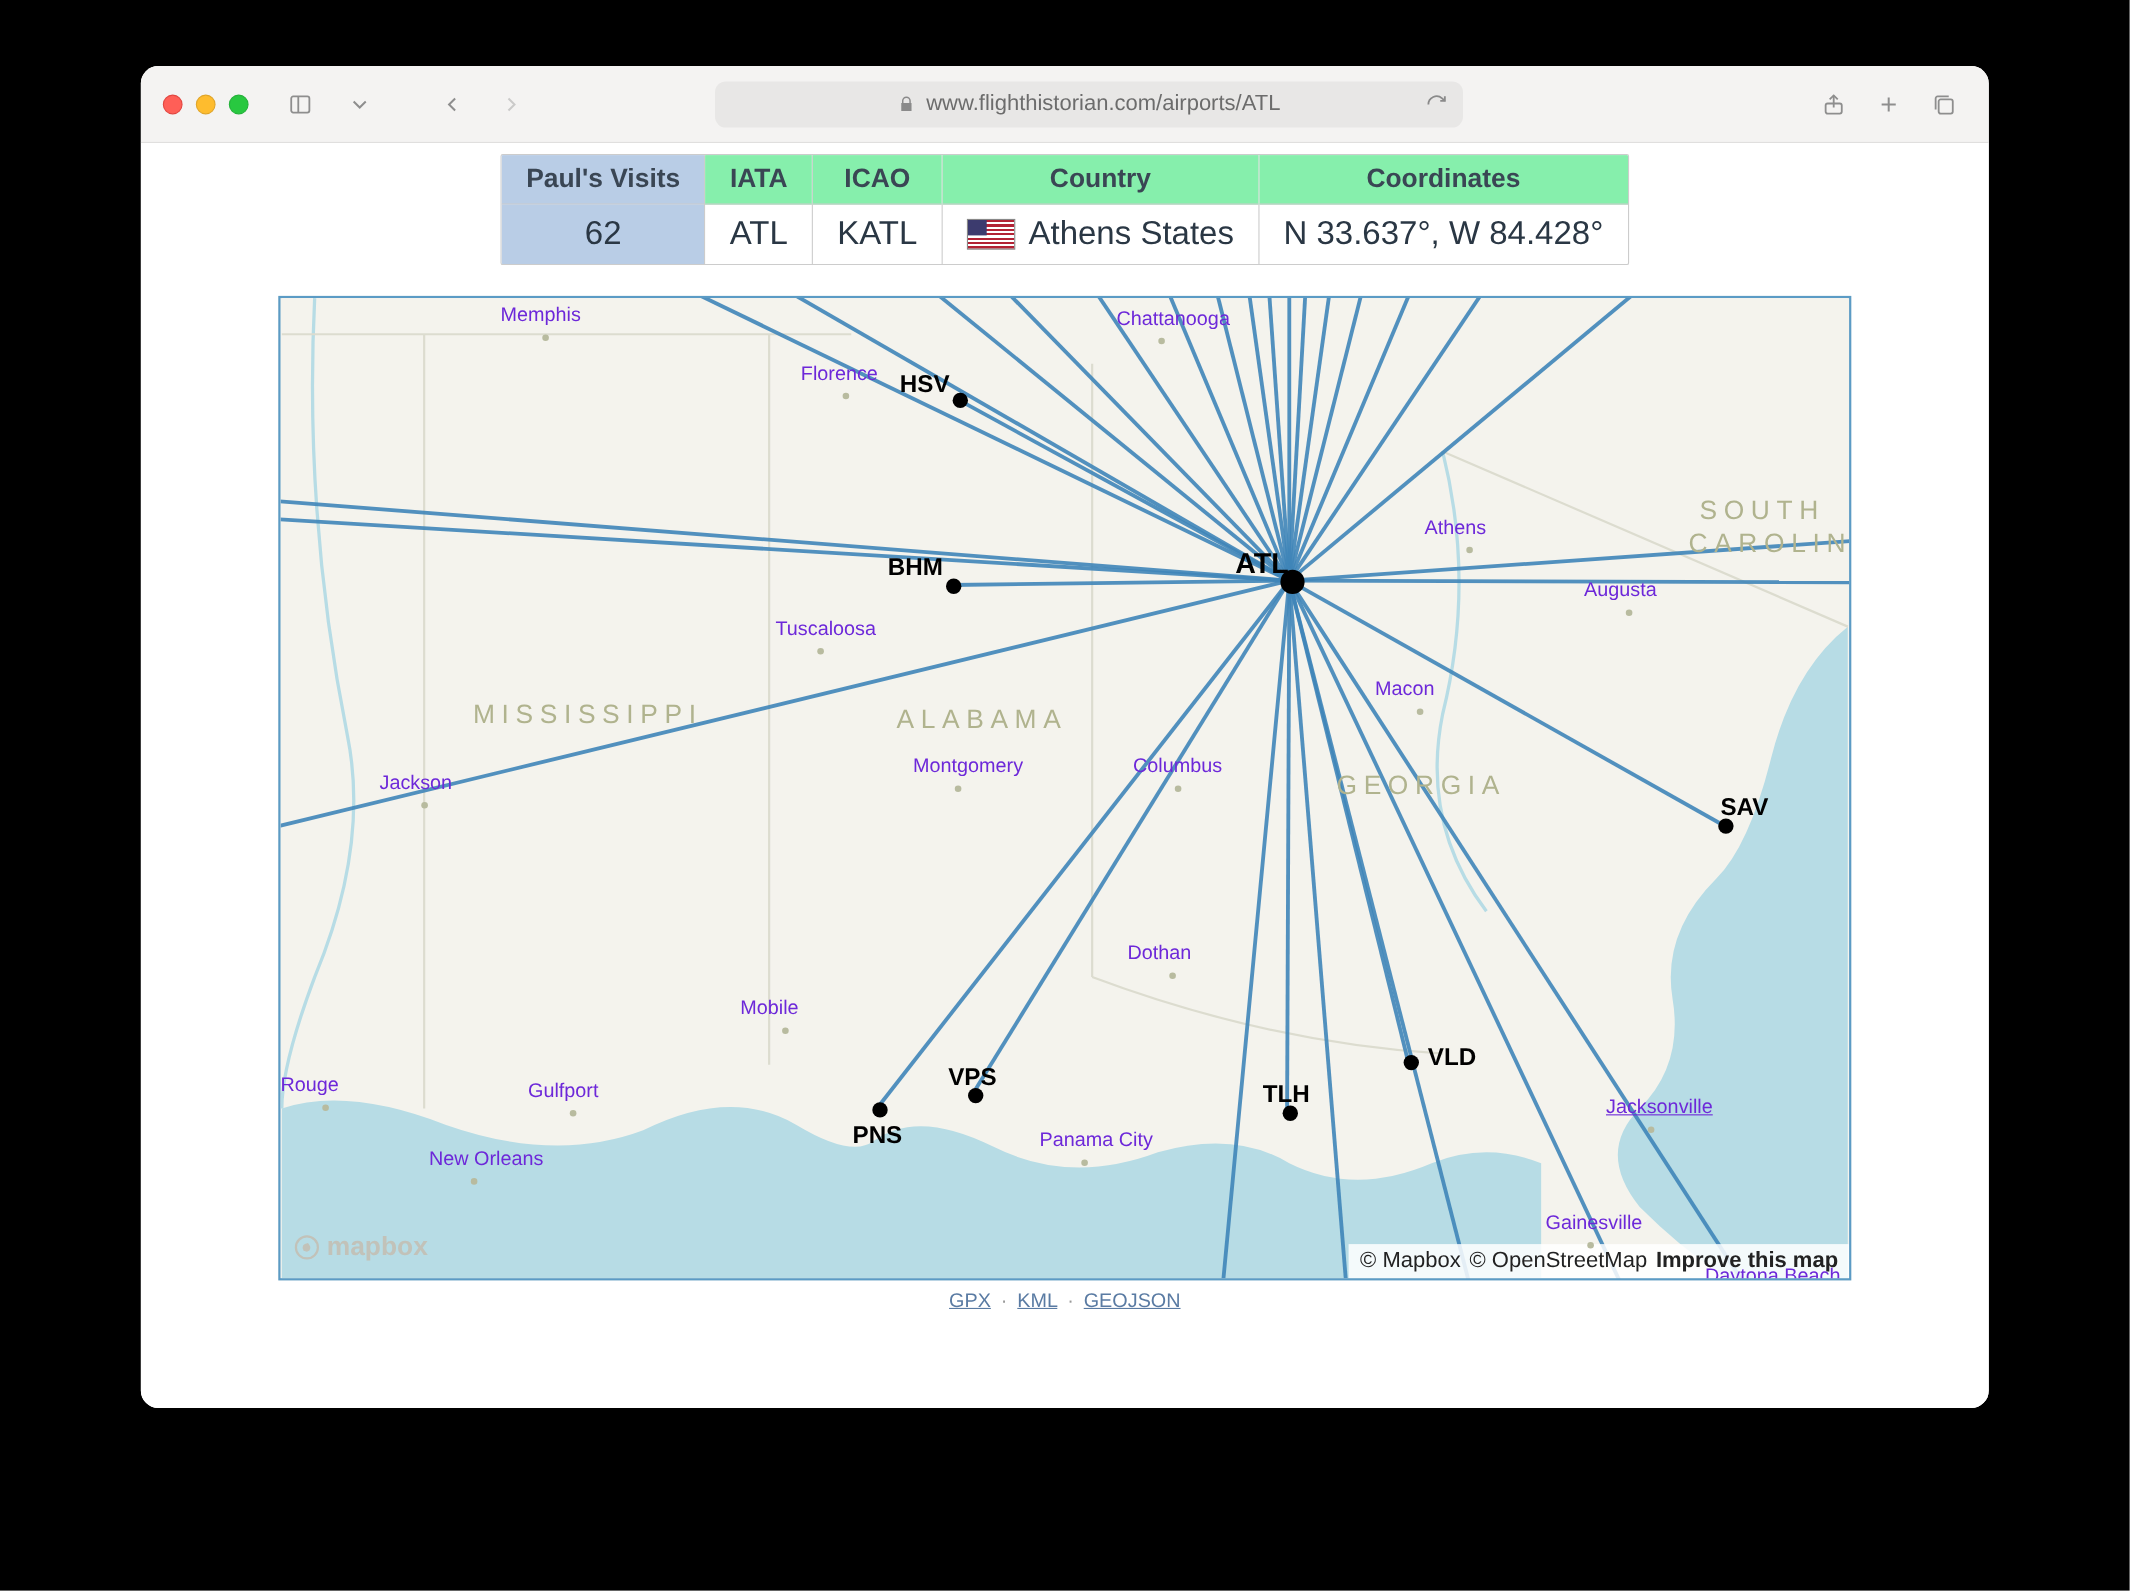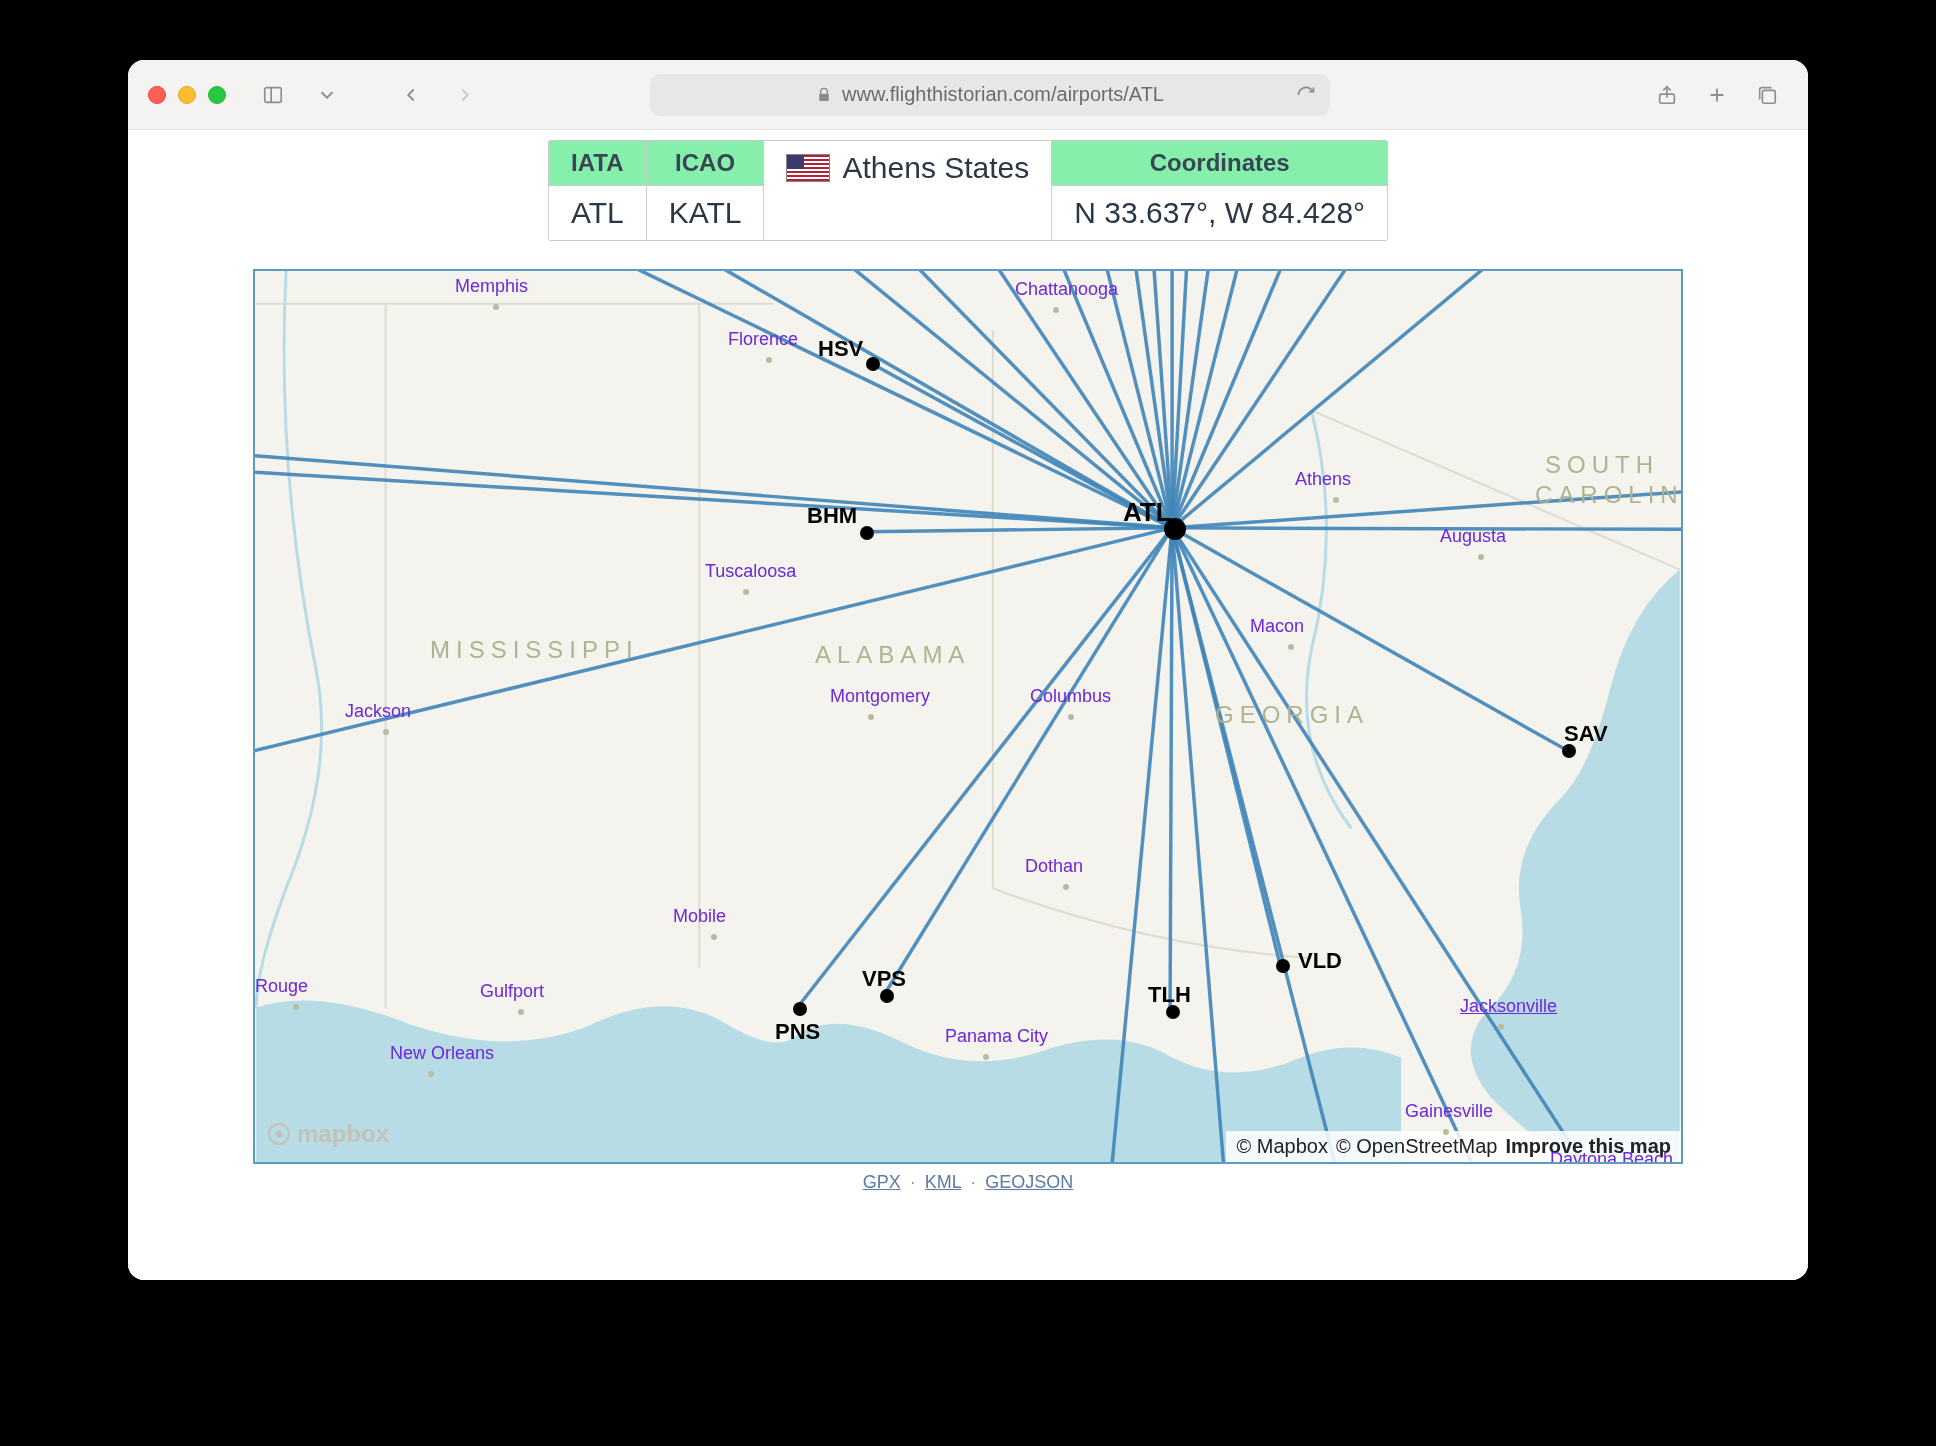--- a/index.html
+++ b/index.html
@@ -232,29 +232,34 @@
         <svg viewBox="0 0 24 24" fill="none" stroke-width="1.8">
             <rect x="7" y="7" width="14" height="14" rx="2"></rect>
             <path d="M4 17V6a2 2 0 012-2h11"></path>
           </svg>
       </div>
     </div>
   </div>
 
   <div class="content">
     <div class="info-table">
+      <div class="info-col visits">
+        <div class="info-head">Paul's Visits</div>
+        <div class="info-val">62</div>
+      </div>
       <div class="info-col">
         <div class="info-head">IATA</div>
         <div class="info-val">ATL</div>
       </div>
       <div class="info-col">
         <div class="info-head">ICAO</div>
         <div class="info-val">KATL</div>
       </div>
       <div class="info-col">
+        <div class="info-head">Country</div>
         <div class="info-val">
           <span class="flag"></span>
           <span>Athens States</span>
         </div>
       </div>
       <div class="info-col">
         <div class="info-head">Coordinates</div>
         <div class="info-val">N 33.637°, W 84.428°</div>
       </div>
     </div>

